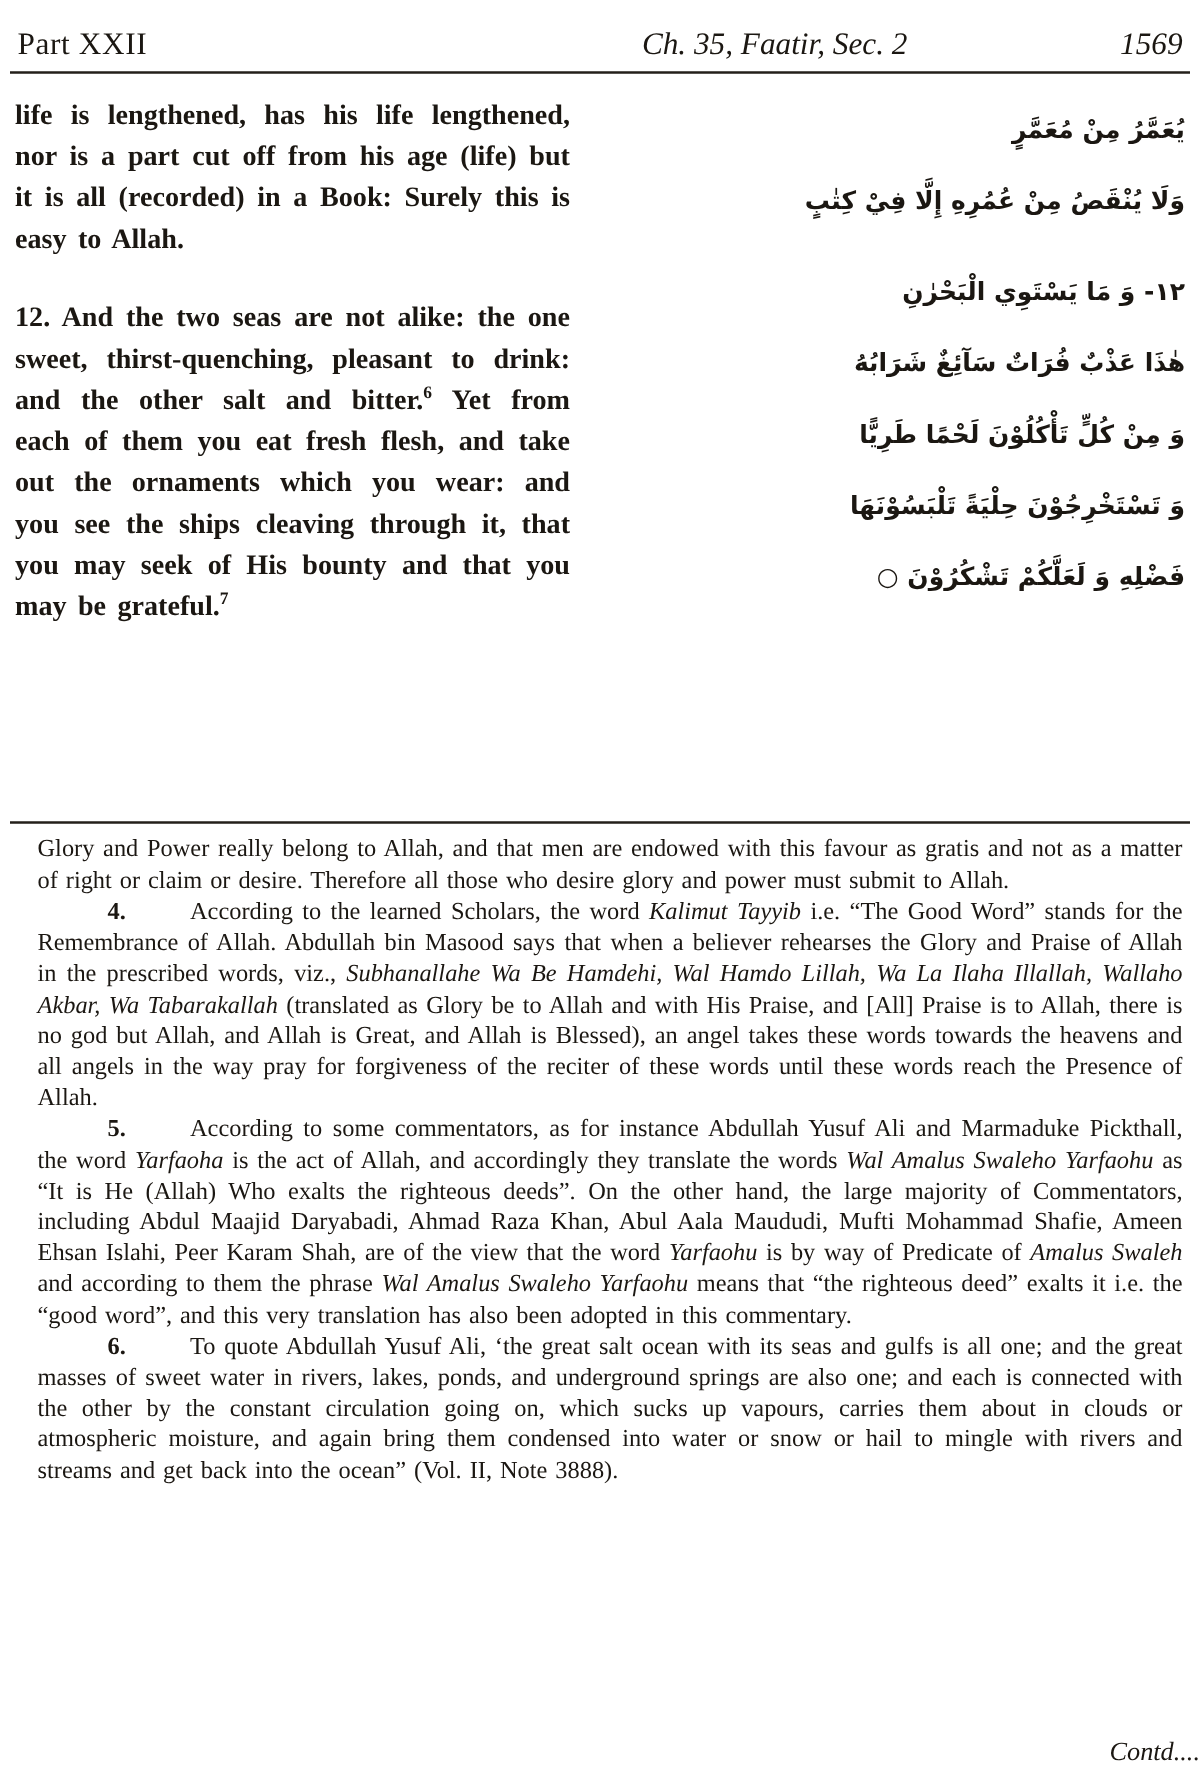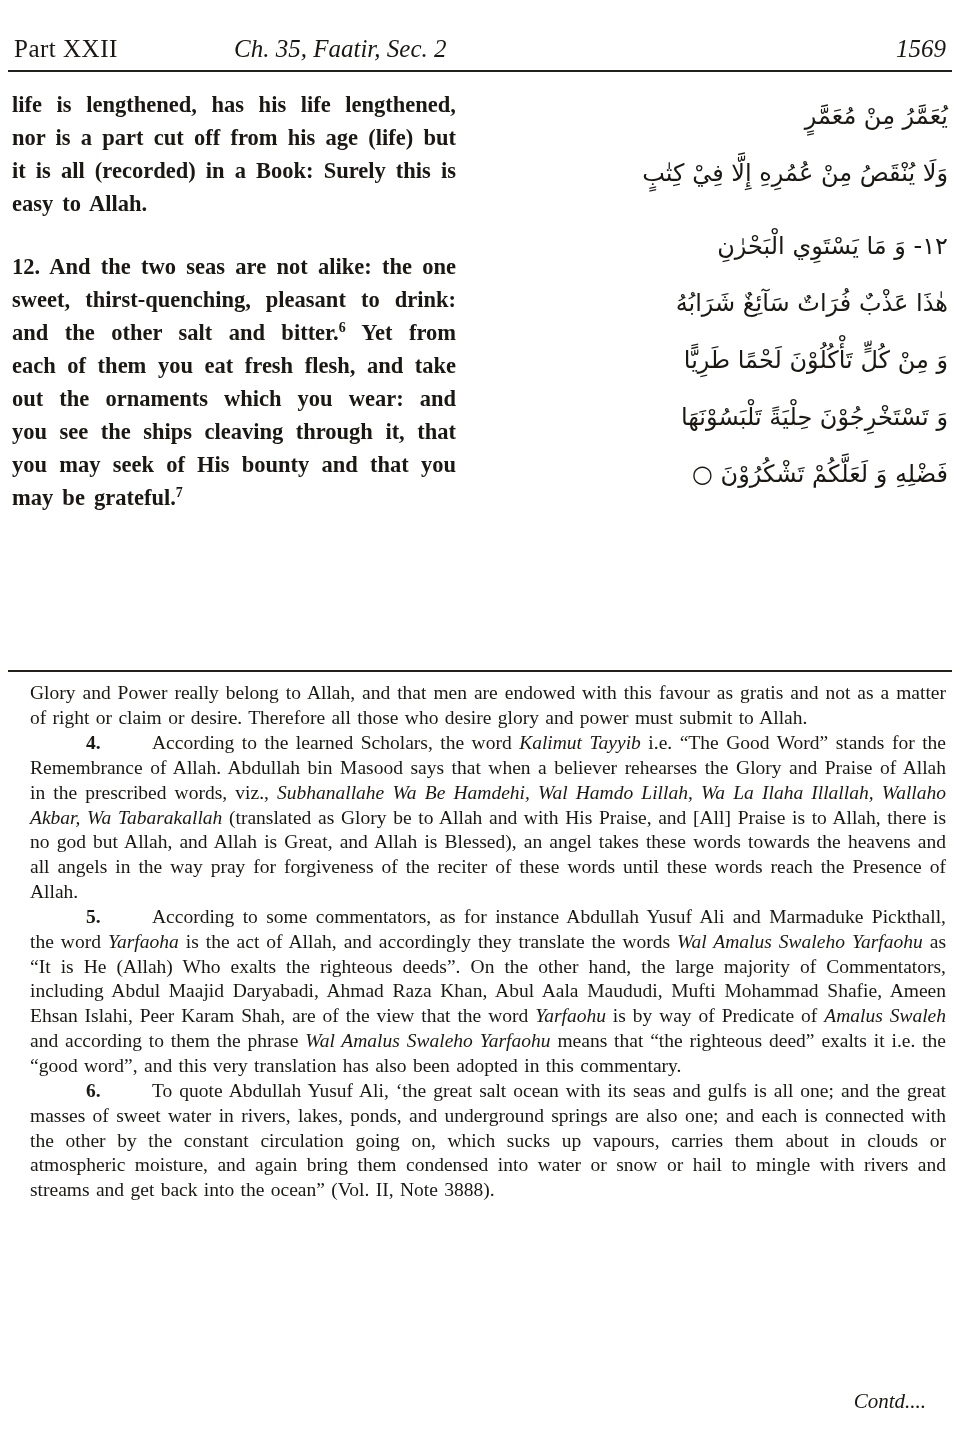--- a/index.html
+++ b/index.html
@@ -4,51 +4,51 @@
 <style>
   * { box-sizing: border-box; }
   html, body { margin: 0; padding: 0; }
   body {
     width: 960px; height: 1430px;
     background: #ffffff;
     color: #1b1712;
     overflow: hidden;
     font-family: "Liberation Serif", serif;
   }
-  .page { position: relative; width: 960px; height: 1430px; padding: 8px 12px 0 12px; }
+  .page { position: relative; width: 960px; height: 1430px; padding: 20px 12px 0 12px; }
 
   
   .page-header {
     display: flex; align-items: baseline;
     font-size: 25px; padding: 2px 2px 7px 2px;
   }
   .hdr-left  { width: 220px; letter-spacing: 0.5px; }
-  .hdr-center{ flex: 1; text-align: left; font-style: italic; margin-top: 25px; }
+  .hdr-center{ flex: 1; text-align: right; font-style: italic; }
   .hdr-right { width: 220px; text-align: right; font-style: italic; }
   .rule { border-top: 2px solid #231f1a; margin: 0 -4px; }
   .rule.thin { border-top-width: 2px; }
 
   
   .content { display: flex; gap: 26px; padding-top: 16px; min-height: 598px; }
   .col-en {
     width: 444px;
     font-weight: bold;
     font-size: 22.5px;
     line-height: 33px;
     text-align: justify;
     word-spacing: 3.5px;
   }
   .en-para { margin: 0 0 30px 0; font-family: Liberation Serif, serif; }
   .en-para sup { font-size: 0.62em; line-height: 0; }
 
   .col-ar { flex: 1; direction: rtl; text-align: right; padding-left: 4px; }
   .ar-line {
     font-family: "DejaVu Sans", sans-serif;
-    font-weight: normal;
-    font-size: 24px;
+    font-weight: bold;
+    font-size: 20px;
     line-height: 57px;
     white-space: nowrap;
     text-align: right;
   }
   .ar-line.gap { margin-top: 16px; }
 
   
   .footnotes {
     padding: 9px 2px 0 2px;
     font-size: 19.5px;
@@ -60,21 +60,21 @@
   .fn-num {
     display: inline-block;
     margin-left: 56px;
     min-width: 66px;
     font-weight: bold;
   }
   .fn-para i { font-style: italic; }
 
   .contd {
     position: absolute;
-    right: 34px; bottom: 16px;
+    right: 0; bottom: 16px;
     font-style: italic;
     font-size: 21px;
   }
 </style>
 </head>
 <body>
 
 <div class="page">
 
   <header class="page-header">

